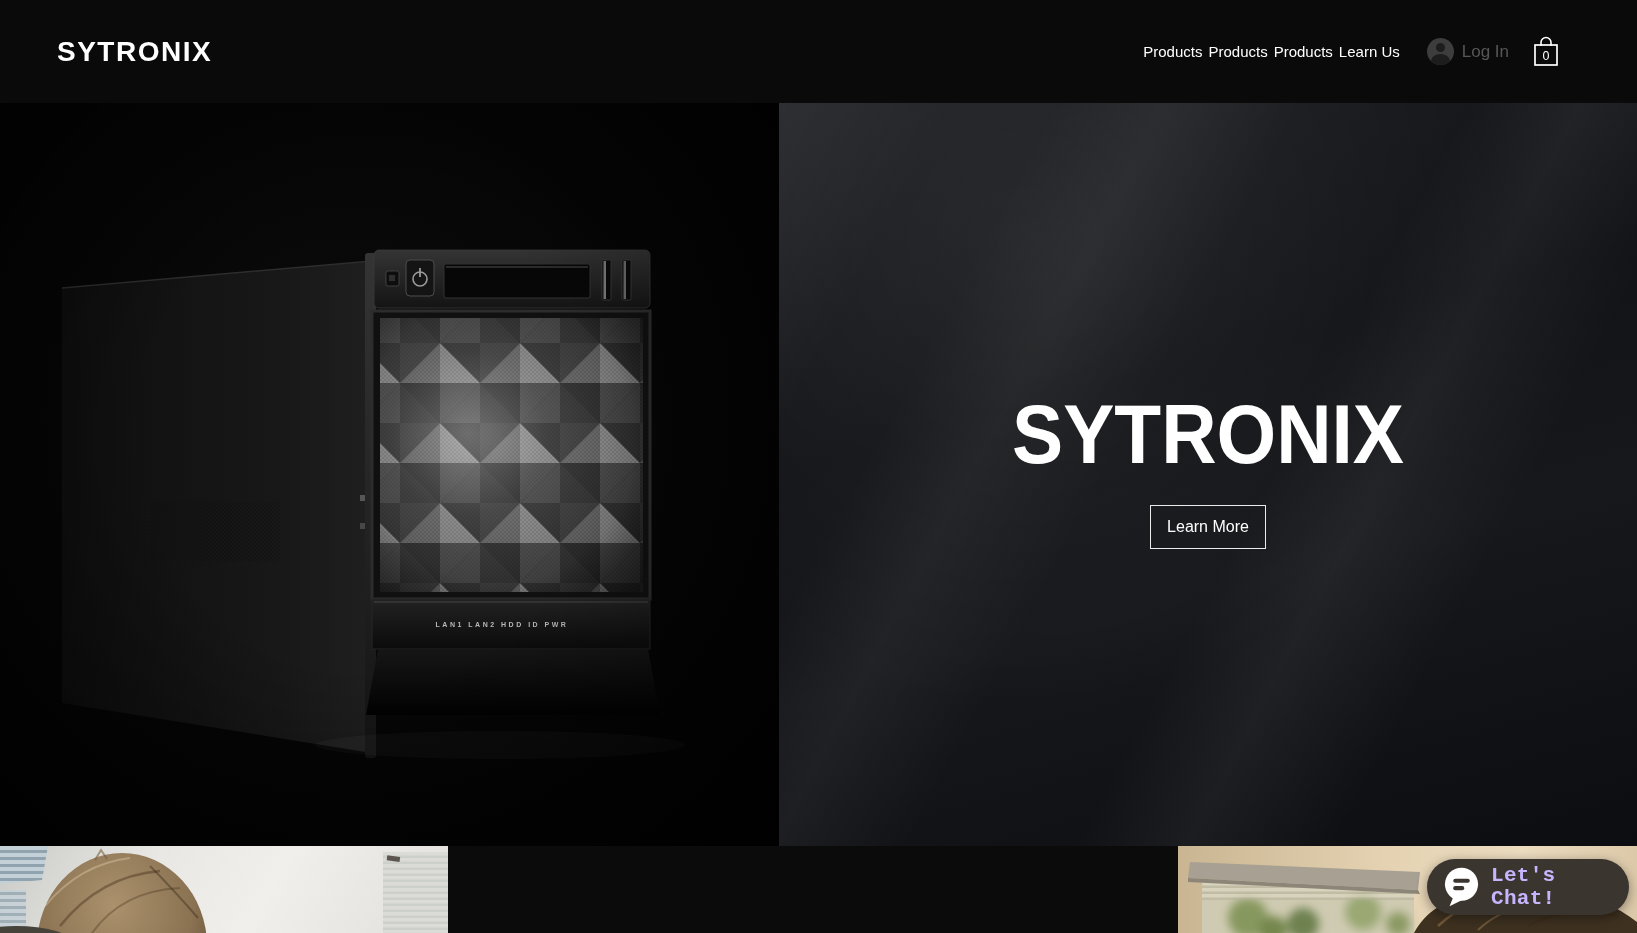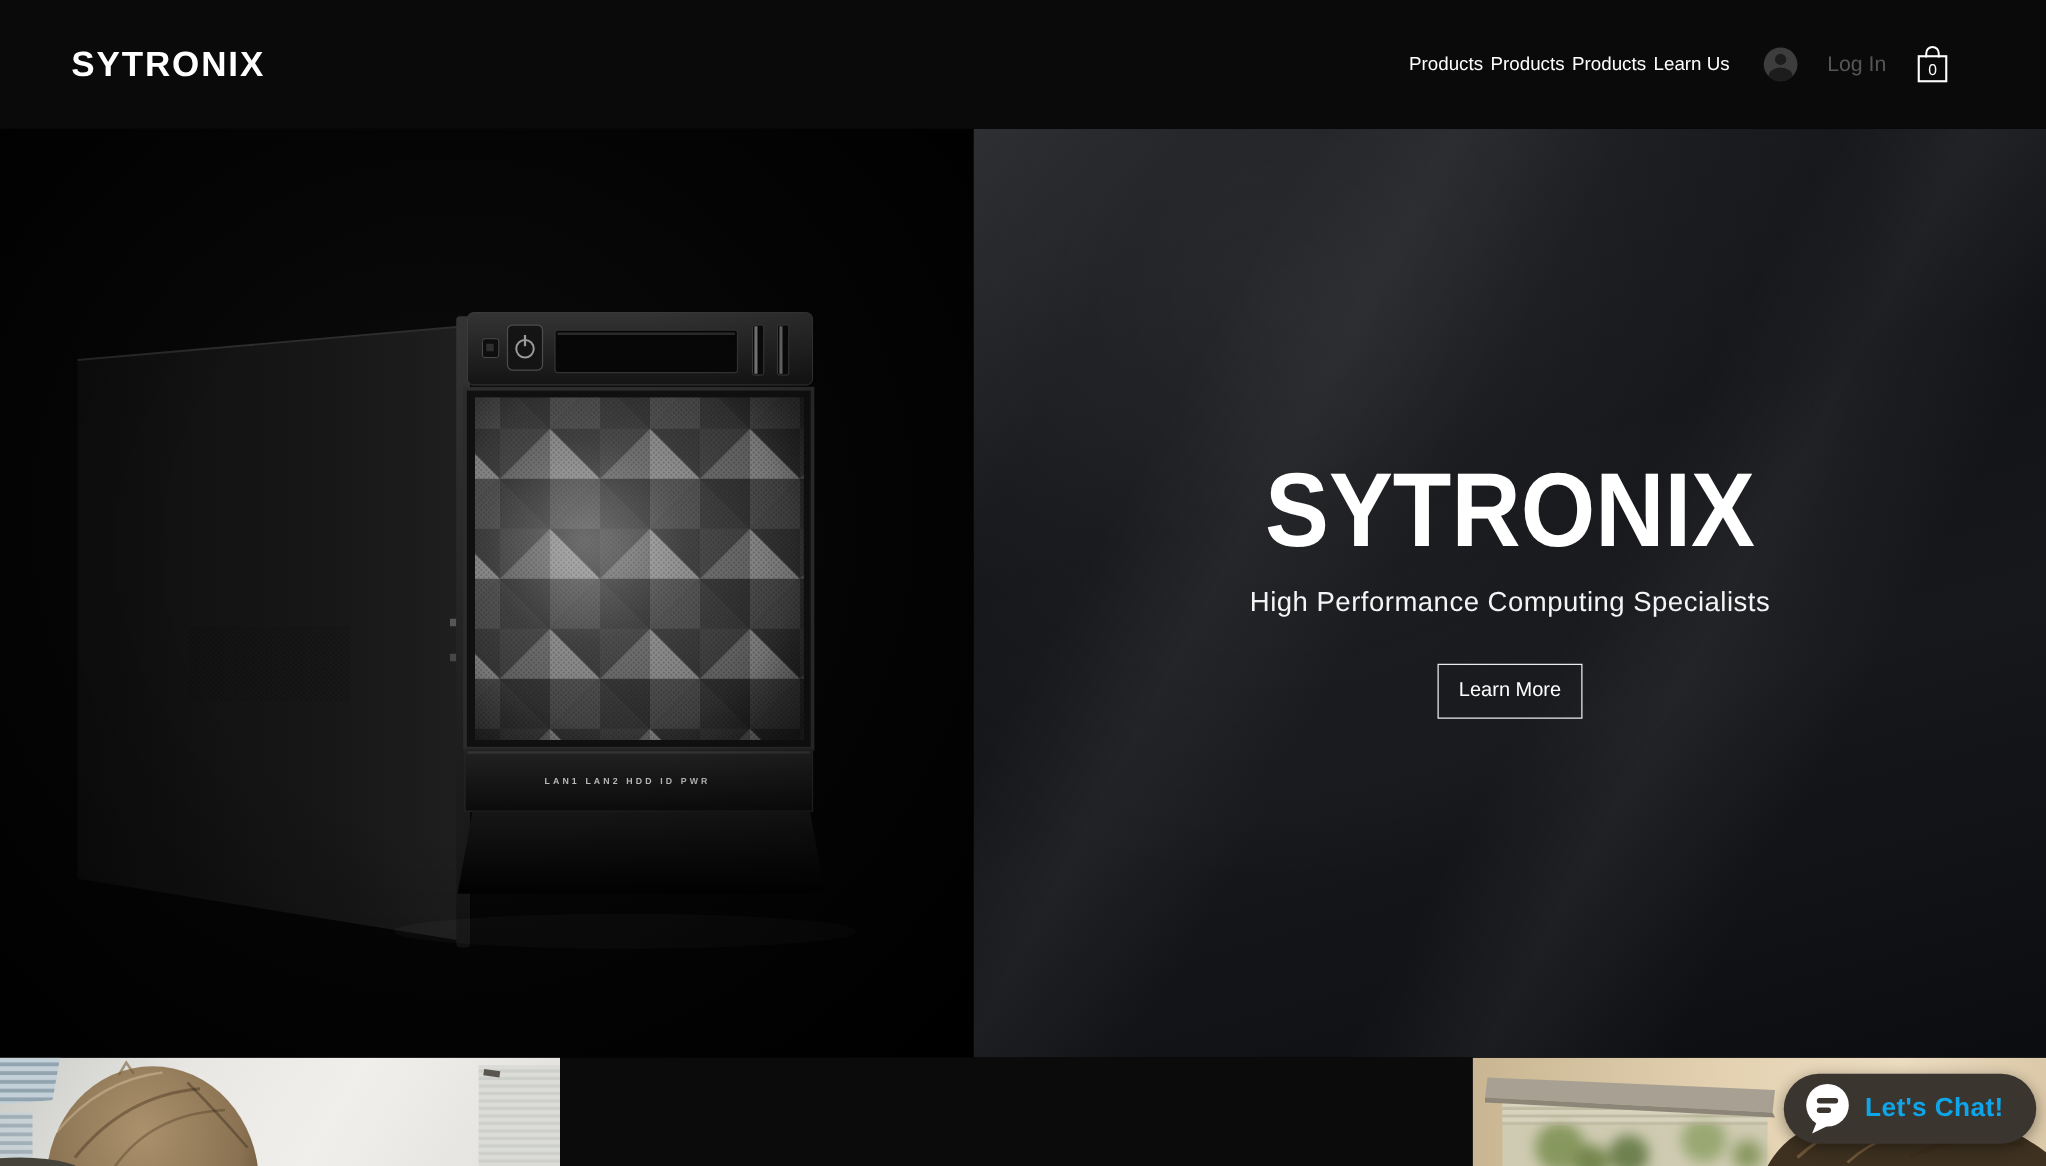--- a/index.html
+++ b/index.html
@@ -6,21 +6,21 @@
   body{width:1637px;height:933px;position:relative;overflow:hidden;
        font-family:"Liberation Sans",sans-serif;-webkit-font-smoothing:antialiased;}
 
   
   .site-header{position:absolute;left:0;top:0;width:1637px;height:103px;
     background:#0a0a0a;display:flex;align-items:center;
     box-sizing:border-box;padding:0 76px 0 57px;z-index:5;}
   .logo{color:#fff;font-size:28px;font-weight:700;letter-spacing:1.5px;cursor:pointer;}
   .nav{margin-left:auto;display:flex;align-items:center;gap:6px;}
   .nav-item{color:#fff;font-size:15px;cursor:pointer;white-space:nowrap;}
-  .account{display:flex;align-items:center;gap:24px;margin-left:27px;cursor:pointer;}
+  .account{display:flex;align-items:center;gap:8px;margin-left:27px;cursor:pointer;}
   .avatar{width:27px;height:27px;border-radius:50%;background:#3d3d3d;position:relative;overflow:hidden;flex:0 0 auto;}
   .avatar::before{content:"";position:absolute;left:9px;top:5px;width:9px;height:9px;border-radius:50%;background:#1d1d1d;}
   .avatar::after{content:"";position:absolute;left:4px;top:16px;width:19px;height:14px;border-radius:50%;background:#1d1d1d;}
   .login-label{color:#565656;font-size:17px;}
   .cart{margin-left:22px;position:relative;width:30px;height:34px;cursor:pointer;}
 
   
   .hero{position:absolute;left:0;top:103px;width:1637px;height:743px;display:flex;}
   .hero-left{width:779px;height:743px;position:relative;flex:0 0 auto;overflow:hidden;
     background:radial-gradient(ellipse at 45% 42%, #0c0c0c 0%, #050505 55%, #010101 100%);}
@@ -42,21 +42,21 @@
   
   .bottom-strip{position:absolute;left:0;top:846px;width:1637px;height:87px;background:#0b0b0c;}
   .photo{position:absolute;top:0;height:87px;overflow:hidden;}
   .photo-left{left:0;width:448px;}
   .photo-right{left:1178px;width:459px;}
 
   
   .chat-pill{position:absolute;left:1427px;top:859px;width:202px;height:56px;border-radius:28px;
     background:#3b3530;box-shadow:0 3px 12px rgba(0,0,0,.4);display:flex;align-items:center;
     padding-left:17px;box-sizing:border-box;gap:12px;cursor:pointer;z-index:9;}
-  .chat-label{color:#0ea5e9;font-size:21px;font-weight:700;letter-spacing:.3px;}
+  .chat-label{color:#c4b5fd;font-size:21px;font-weight:700;letter-spacing:.3px;font-family:Liberation Mono, monospace;}
 </style>
 </head>
 <body>
 
 <div class="site-header">
   <div class="logo">SYTRONIX</div>
 
   <div class="nav">
     <div class="nav-item">Products</div>
     <div class="nav-item">Products</div>
@@ -160,21 +160,20 @@
 
       <polygon points="378,546 648,546 660,612 366,612" fill="url(#baseGrad)"></polygon>
       <ellipse cx="500" cy="642" rx="185" ry="14" fill="rgba(255,255,255,0.03)"></ellipse>
     </svg>
   </div>
 
   <div class="hero-right">
     <svg class="hero-title-svg" width="400" height="68" viewBox="0 0 400 68">
       <text x="200" y="62" text-anchor="middle" textLength="392" lengthAdjust="spacingAndGlyphs" font-size="84" font-weight="700" fill="#ffffff" font-family="Liberation Sans, sans-serif">SYTRONIX</text>
     </svg>
-    <div class="hero-subtitle">High Performance Computing Specialists</div>
     <button class="cta-button">Learn More</button>
   </div>
 </div>
 
 <div class="bottom-strip">
 
   <div class="photo photo-left">
     <svg width="448" height="87" viewBox="0 0 448 87">
       <defs>
         <linearGradient id="wallL" x1="0" y1="0" x2="1" y2="0.12">

